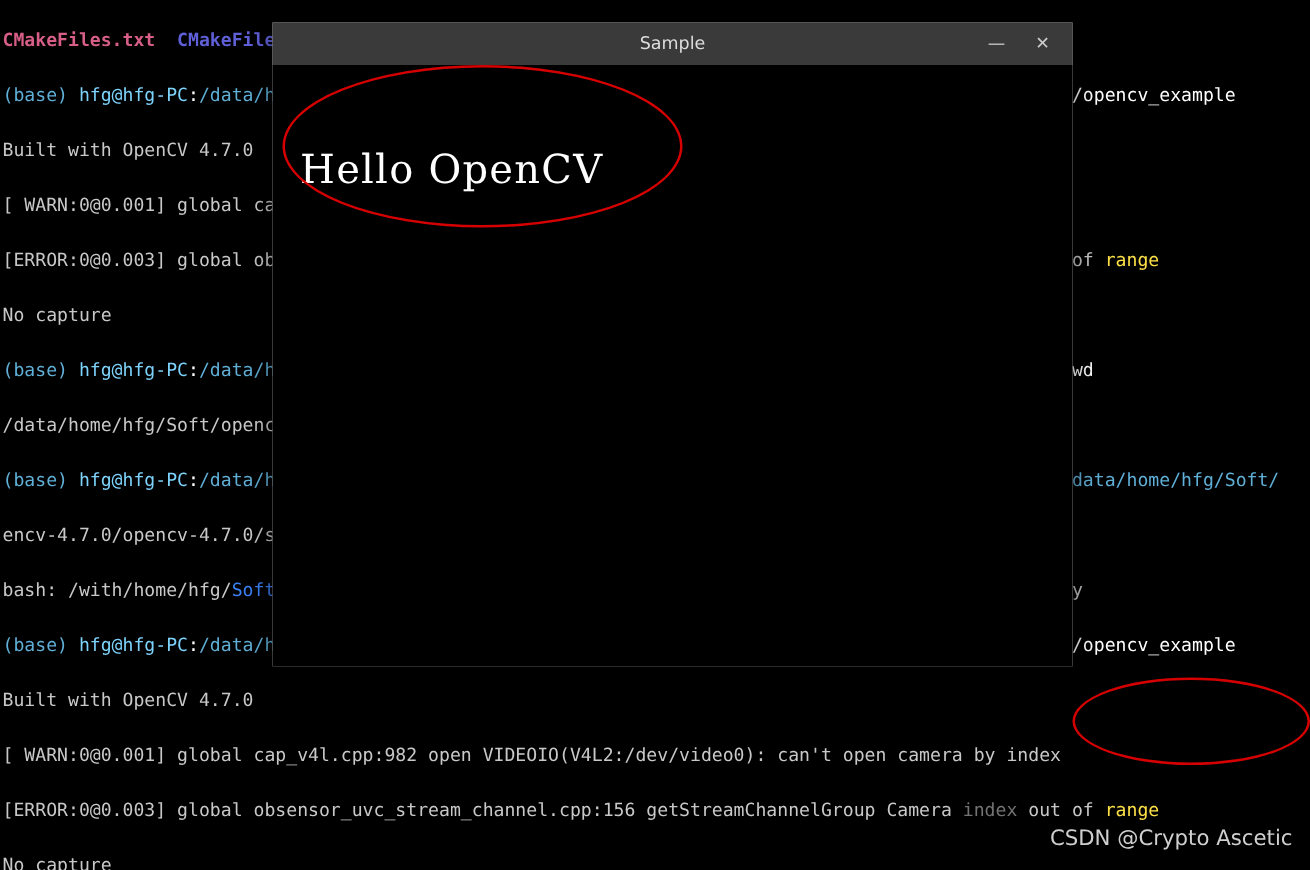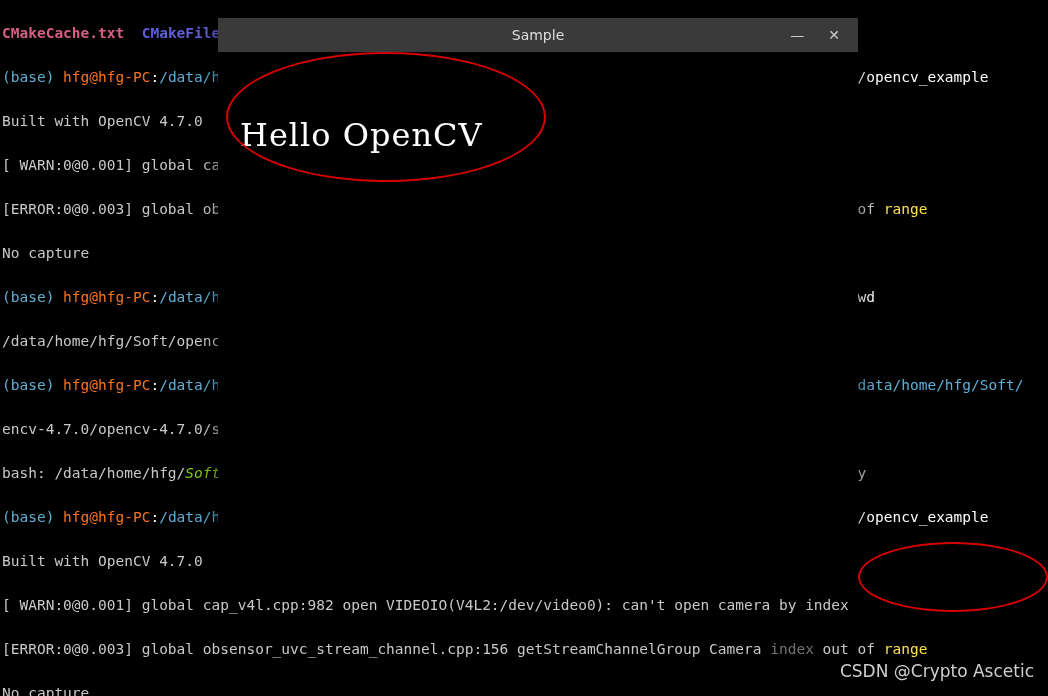--- a/index.html
+++ b/index.html
@@ -17,29 +17,29 @@
   #terminal {
     position: absolute;
     top: 0; left: 0;
     width: 1048px;
     padding: 0 2px;
     white-space: pre;
   }
   .line { white-space: pre; height: 22px; }
 
   .env   { color: #5fafd7; text-align: center; }   
-  .user  { color: #f97316; }   
+  .user  { color: #7dd3fc; }   
   .colon { color: #fff; }
   .path  { color: #5fafd7; }
   .dollar{ color: #fff; }
   .cmd   { color: #fff; }
 
   .fg-white  { color: #c8c8c8; }
   .fg-yellow { color: #737373; }
-  .fg-orange { color: #84cc16; font-style: italic; }
+  .fg-orange { color: #3b82f6; }
   .fg-green  { color: #fde047; }
 
   .ls-cache   { color: #d75f87; font-weight: bold; }
   .ls-dir     { color: #5f5fd7; font-weight: bold; }
   .ls-file    { color: #d787af; }
   .ls-make    { color: #d75faf; }
   .ls-exe     { color: #87d787; font-weight: bold; }
 
   
   #sample-window {
@@ -120,31 +120,31 @@
     font-size: 17px;
     text-shadow: 0 0 6px rgba(0,0,0,0.9);
     z-index: 30;
     margin-left: 32px;
   }
 </style>
 </head>
 <body>
 
 <div id="terminal">
-<div class="line"><span class="ls-cache">CMakeCache.txt</span>  <span class="ls-dir">CMakeFiles</span>  <span class="ls-file">cmake_install.cmake</span>  <span class="ls-make">Makefile</span>  <span class="ls-exe">opencv_example</span></div>
+<div class="line"><span class="ls-cache">CMakeFiles.txt</span>  <span class="ls-dir">CMakeFiles</span>  <span class="ls-file">cmake_install.cmake</span>  <span class="ls-make">Makefile</span>  <span class="ls-exe">opencv_example</span></div>
 <div class="line"><span class="env">(base) </span><span class="user">hfg@hfg-PC</span><span class="colon">:</span><span class="path">/data/home/hfg/Soft/opencv-4.7.0/opencv-4.7.0/samples/cpp/example_cmake/build</span><span class="dollar">$ </span><span class="cmd">./opencv_example</span></div>
 <div class="line fg-white">Built with OpenCV 4.7.0</div>
 <div class="line fg-white">[ WARN:0@0.001] global cap_v4l.cpp:982 open VIDEOIO(V4L2:/dev/video0): can't open camera by index</div>
 <div class="line"><span class="fg-white">[ERROR:0@0.003] global obsensor_uvc_stream_channel.cpp:156 getStreamChannelGroup Camera </span><span class="fg-yellow">index</span><span class="fg-white"> out of </span><span class="fg-green">range</span></div>
 <div class="line fg-white">No capture</div>
 <div class="line"><span class="env">(base) </span><span class="user">hfg@hfg-PC</span><span class="colon">:</span><span class="path">/data/home/hfg/Soft/opencv-4.7.0/opencv-4.7.0/samples/cpp/example_cmake/build</span><span class="dollar">$ </span><span class="cmd">pwd</span></div>
 <div class="line"><span class="fg-white">/data/home/hfg/Soft/opencv-4.7.0/opencv-4.7.0/samples/cpp/example_cmake/build</span></div>
 <div class="line"><span class="env">(base) </span><span class="user">hfg@hfg-PC</span><span class="colon">:</span><span class="path">/data/home/hfg/Soft/opencv-4.7.0/opencv-4.7.0/samples/cpp/example_cmake/build</span><span class="dollar">$ </span><span class="path">/data/home/hfg/Soft/</span></div>
 <div class="line"><span class="fg-white">encv-4.7.0/opencv-4.7.0/samples/cpp/example_cmake/build</span></div>
-<div class="line"><span class="fg-white">bash: /data/home/hfg/</span><span class="fg-orange">Soft</span><span class="fg-white">/opencv-4.7.0/opencv-4.7.0/samples/cpp/example_cmake/build: Is a directory</span></div>
+<div class="line"><span class="fg-white">bash: /with/home/hfg/</span><span class="fg-orange">Soft</span><span class="fg-white">/opencv-4.7.0/opencv-4.7.0/samples/cpp/example_cmake/build: Is a directory</span></div>
 <div class="line"><span class="env">(base) </span><span class="user">hfg@hfg-PC</span><span class="colon">:</span><span class="path">/data/home/hfg/Soft/opencv-4.7.0/opencv-4.7.0/samples/cpp/example_cmake/build</span><span class="dollar">$ </span><span class="cmd">./opencv_example</span></div>
 <div class="line fg-white">Built with OpenCV 4.7.0</div>
 <div class="line fg-white">[ WARN:0@0.001] global cap_v4l.cpp:982 open VIDEOIO(V4L2:/dev/video0): can't open camera by index</div>
 <div class="line"><span class="fg-white">[ERROR:0@0.003] global obsensor_uvc_stream_channel.cpp:156 getStreamChannelGroup Camera </span><span class="fg-yellow">index</span><span class="fg-white"> out of </span><span class="fg-green">range</span></div>
 <div class="line fg-white">No capture</div>
 
 
 
 
 

